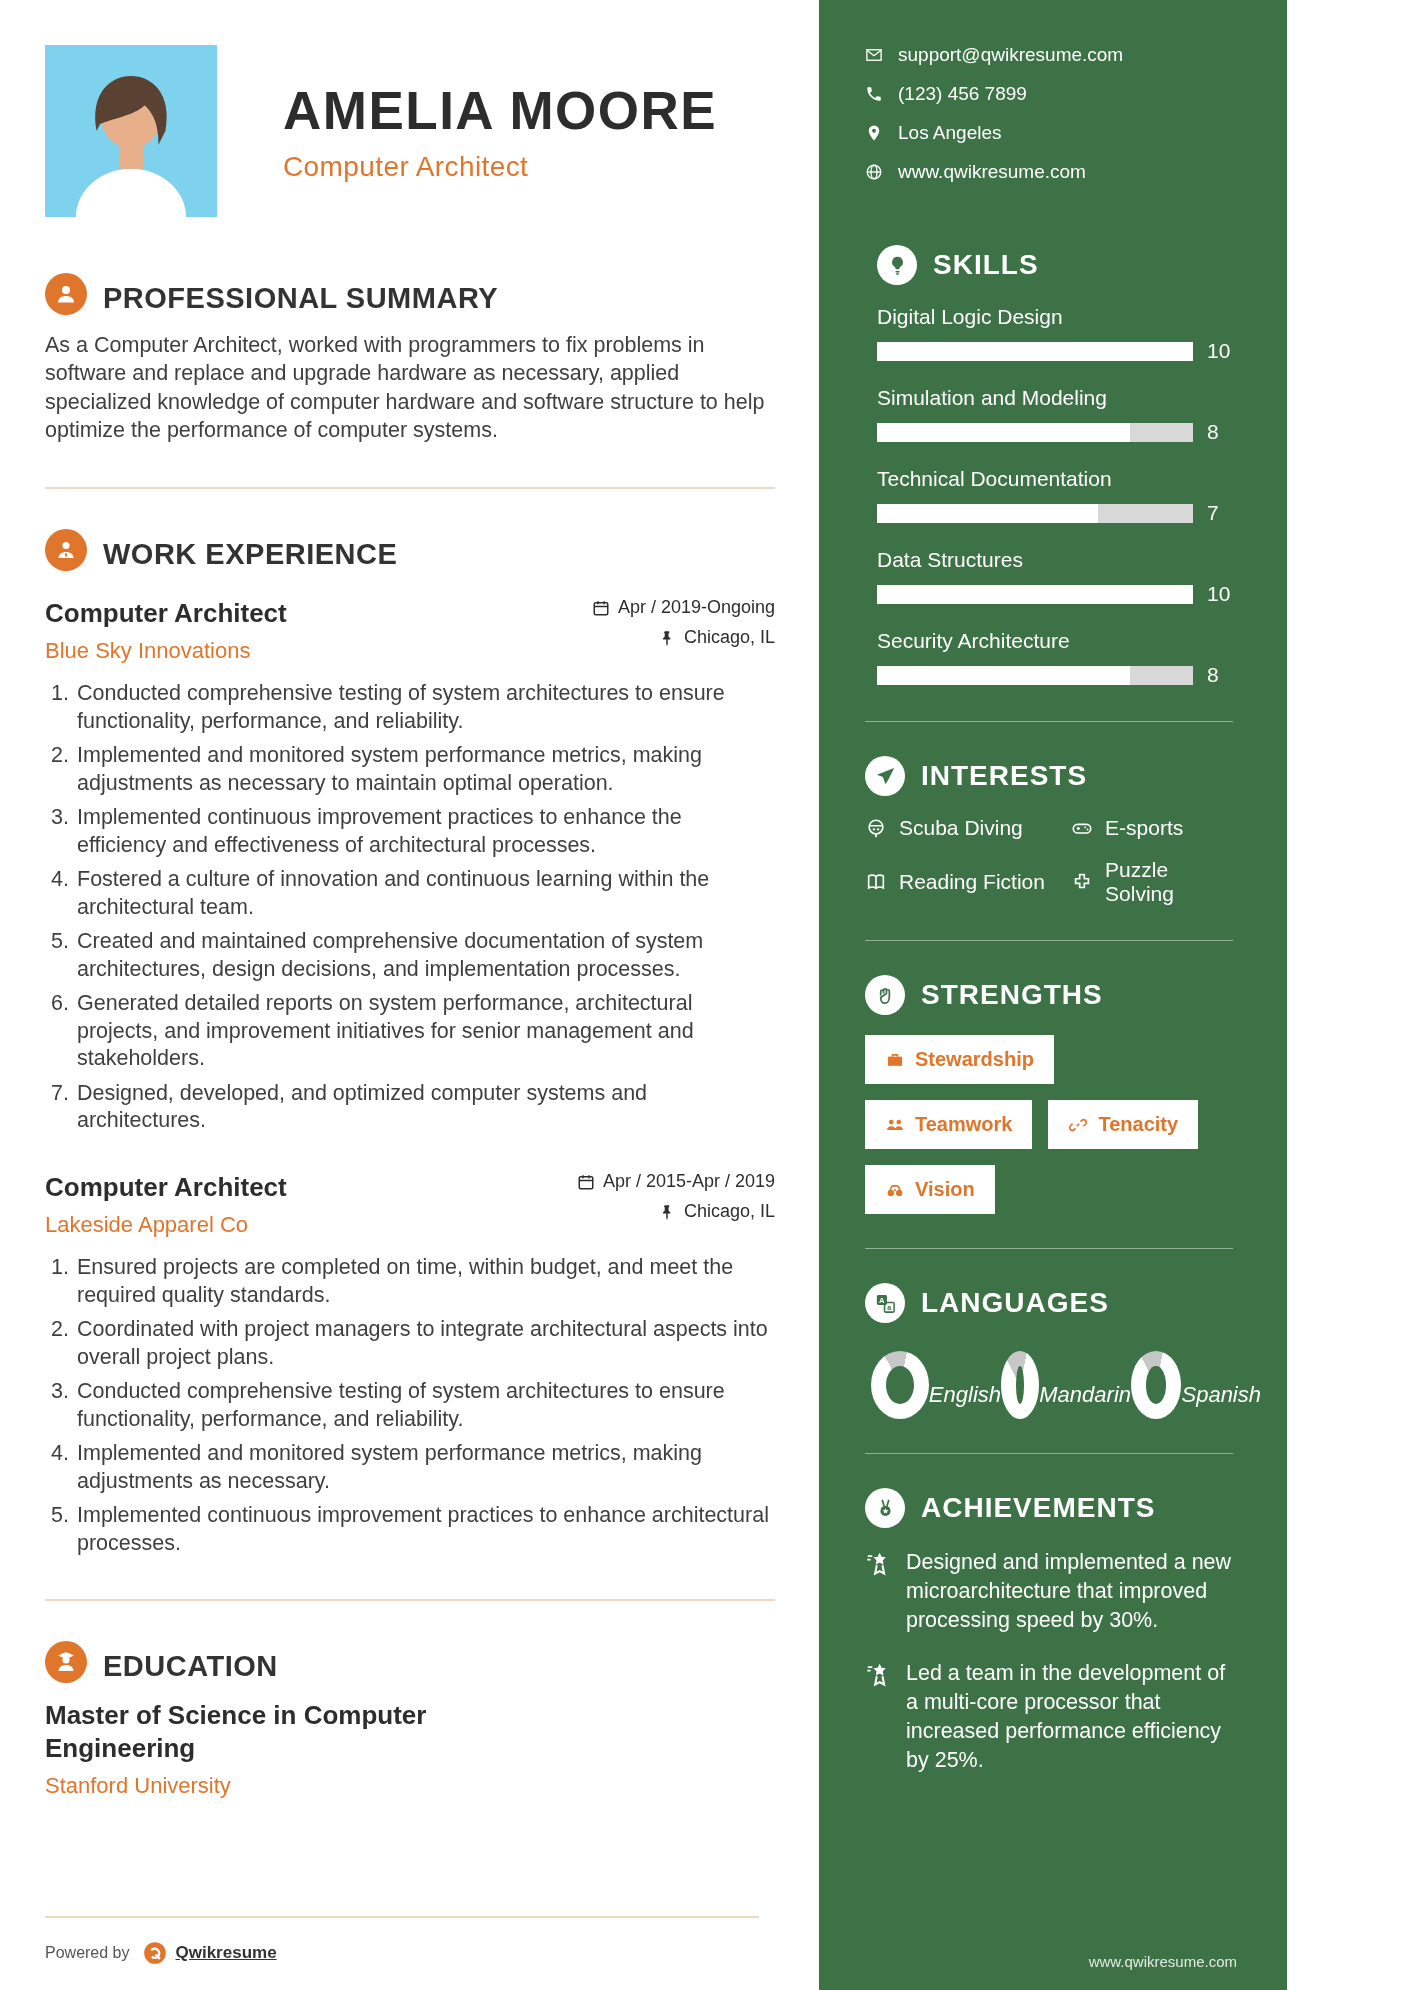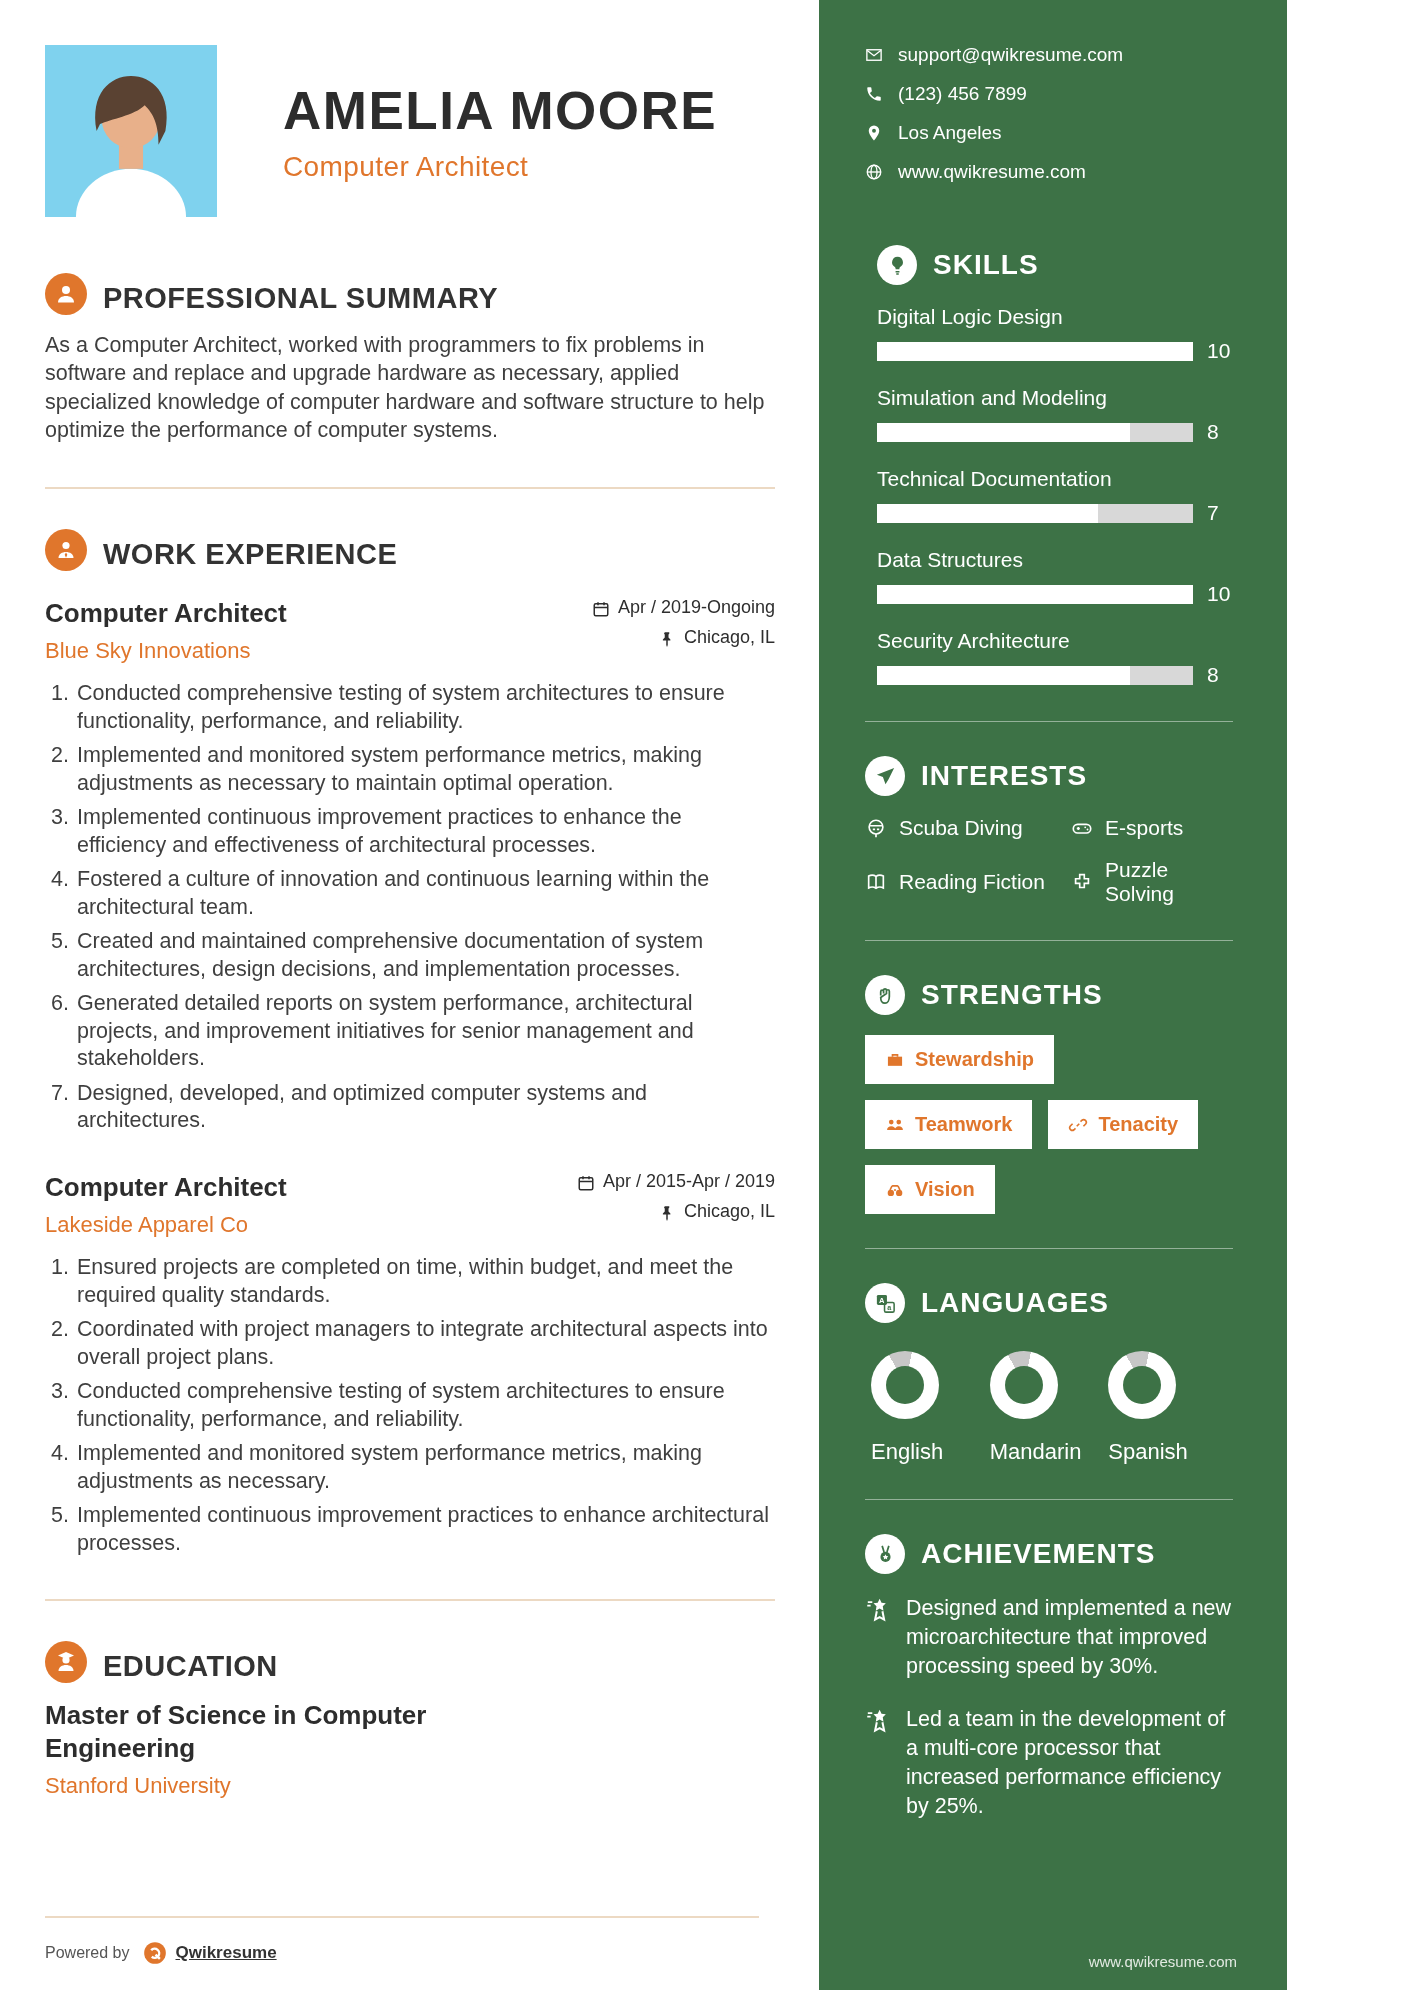--- a/index.html
+++ b/index.html
@@ -26,21 +26,21 @@
   .body-text { font-size:21.5px; line-height:1.32; color:#3f3f3f; }
 
   .divider { border:none; border-top:2px solid #ecd9c3; margin:42px 0 40px; }
 
   .job { margin-top:26px; }
   .job + .job { margin-top:36px; }
   .job-head { display:flex; justify-content:space-between; }
   .job-title2 { font-size:26px; font-weight:bold; color:#2d2d2d; line-height:1.25; }
   .company { font-size:22px; color:#e0762c; margin-top:9px; }
   .meta { width:215px; flex:none; display:flex; flex-direction:column; align-items:flex-end; gap:9px; }
-  .meta-row { display:flex; align-items:flex-end; gap:8px; font-size:18px; color:#2e2e2e; }
+  .meta-row { display:flex; align-items:center; gap:8px; font-size:18px; color:#2e2e2e; }
   .meta-row svg { width:18px; height:18px; flex:none; margin-top:1px; }
   .meta-row.wrapdates span { width:122px; }
   ol.bullets { margin-top:16px; padding-left:30px; }
   ol.bullets li { font-size:21.5px; line-height:1.28; color:#3f3f3f; margin-bottom:7px; padding-left:2px; }
 
   .deg { max-width:450px; }
   .edu-desc { margin-top:18px; }
 
   .page-footer { position:absolute; left:45px; right:60px; bottom:24px; }
   .page-footer .divider { margin:0 0 22px; }
@@ -78,21 +78,21 @@
   .int-grid { display:grid; grid-template-columns:56% 44%; row-gap:18px; }
   .int-item { display:flex; align-items:center; gap:12px; font-size:21px; }
   .int-item svg { width:22px; height:22px; flex:none; }
 
   .str-wrap { display:flex; flex-wrap:wrap; gap:16px; }
   .str-box { display:flex; align-items:center; gap:10px; background:#fff; color:#e0762c;
              padding:13px 20px; font-size:20px; font-weight:bold; }
   .str-box svg { width:20px; height:20px; flex:none; }
 
   .lang-row { display:flex; justify-content:space-between; padding:8px 6px 0; }
-  .lang { display:flex; flex-direction:column; align-items:flex-start; width:130px; }
+  .lang { display:flex; flex-direction:row; align-items:center; width:130px;font-style:italic; }
   .donut { width:68px; height:68px; border-radius:50%; position:relative;
            background:conic-gradient(from -28deg, #c7c7c7 0 40deg, #ffffff 40deg 360deg); }
   .donut::after { content:""; position:absolute; inset:15px; border-radius:50%; background:#3d7246; }
   .lang-name { margin-top:20px; font-size:22px; }
 
   .ach { display:flex; gap:14px; margin-bottom:24px; }
   .ach svg { width:27px; height:27px; flex:none; margin-top:2px; }
   .ach-text { font-size:21.5px; line-height:1.35; }
 
   .side-footer { position:absolute; right:50px; bottom:20px; font-size:15px; color:#e3eae3; }

